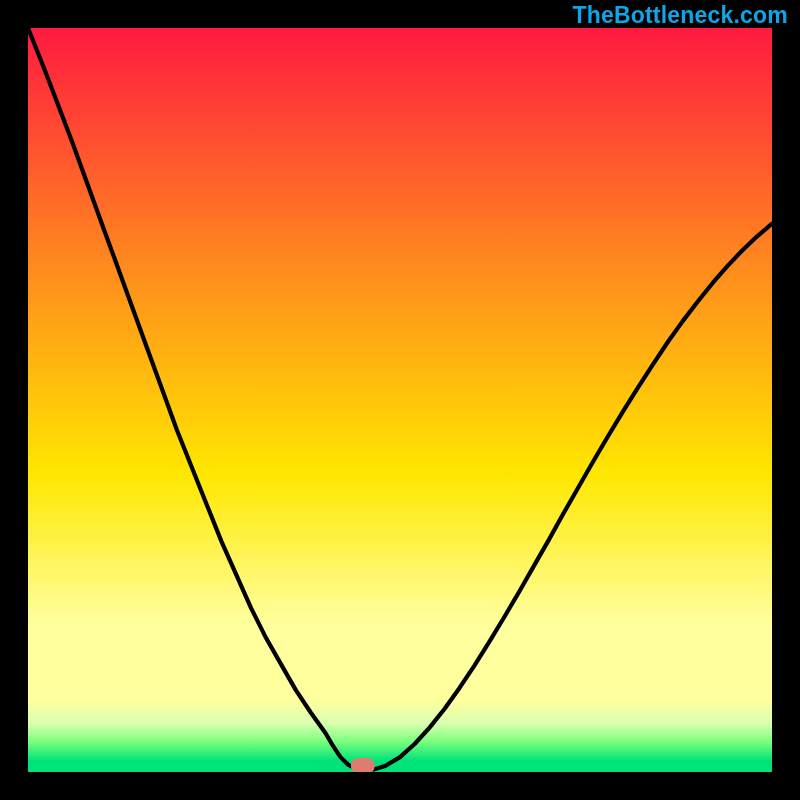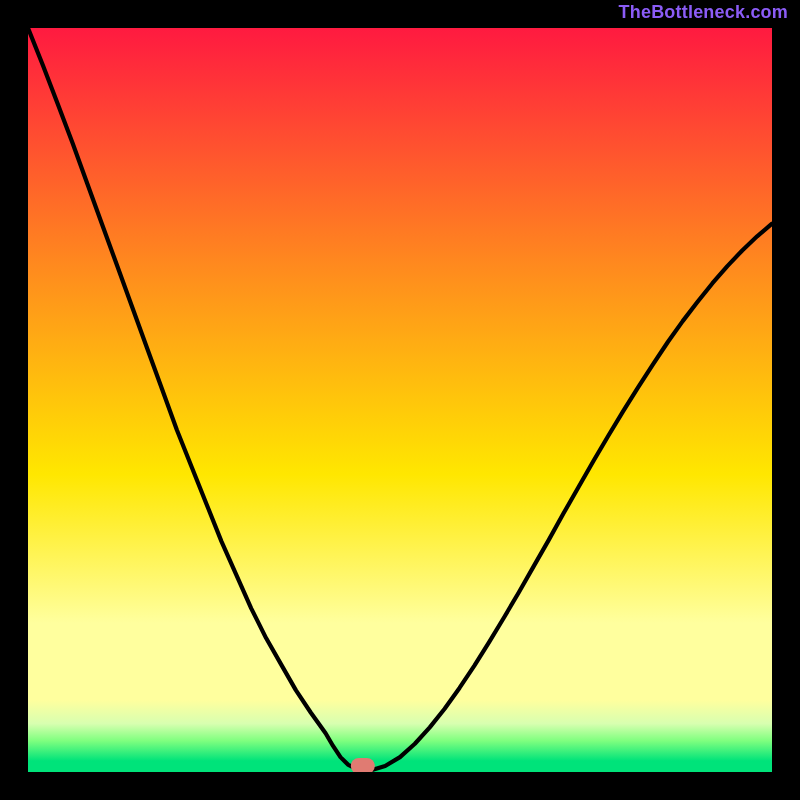--- a/index.html
+++ b/index.html
@@ -15,23 +15,23 @@
     top: 0;
     left: 0;
     width: 800px;
     height: 800px;
     background: #000;
   }
   .watermark {
     position: absolute;
     top: 2px;
     right: 12px;
-    color: #8b5cf6;
+    color: #0ea5e9;
     font-family: Arial, Helvetica, sans-serif;
-    font-size: 18px;
+    font-size: 23px;
     font-weight: bold;
     letter-spacing: 0.2px;
   }
   svg {
     position: absolute;
     top: 0;
     left: 0;
   }
 </style>
 </head>

